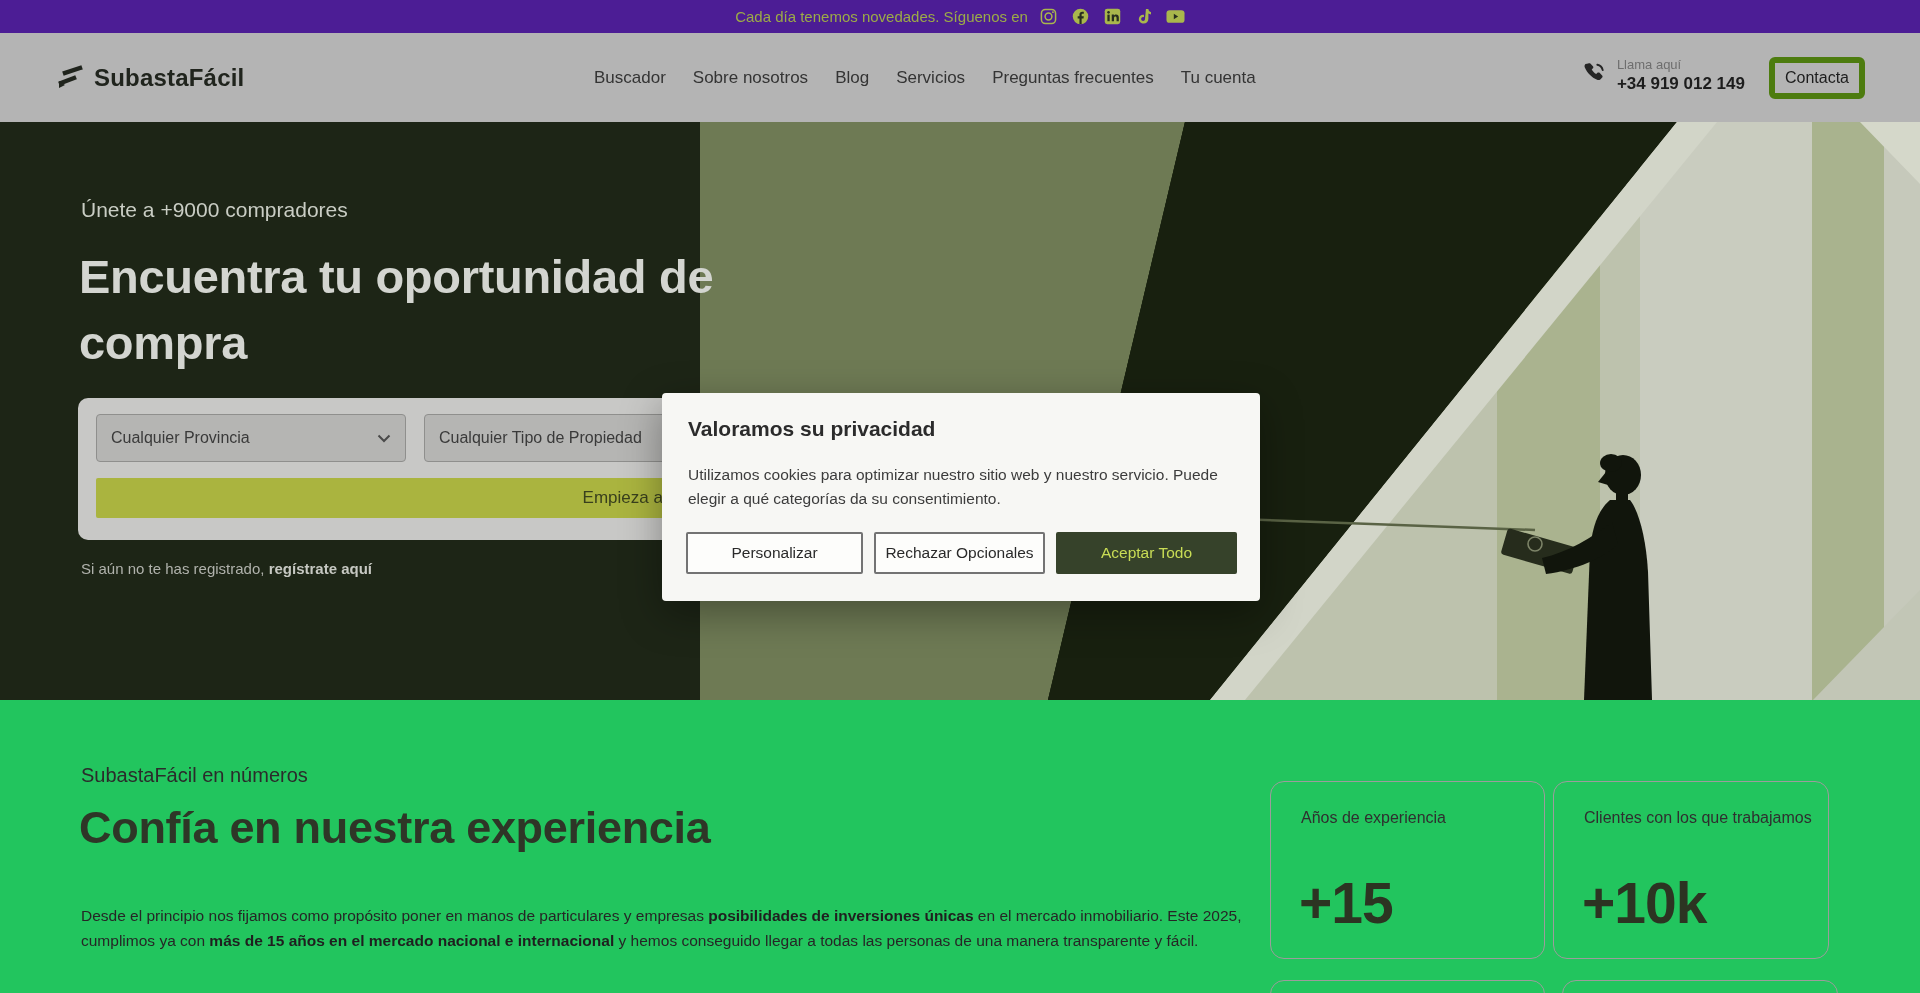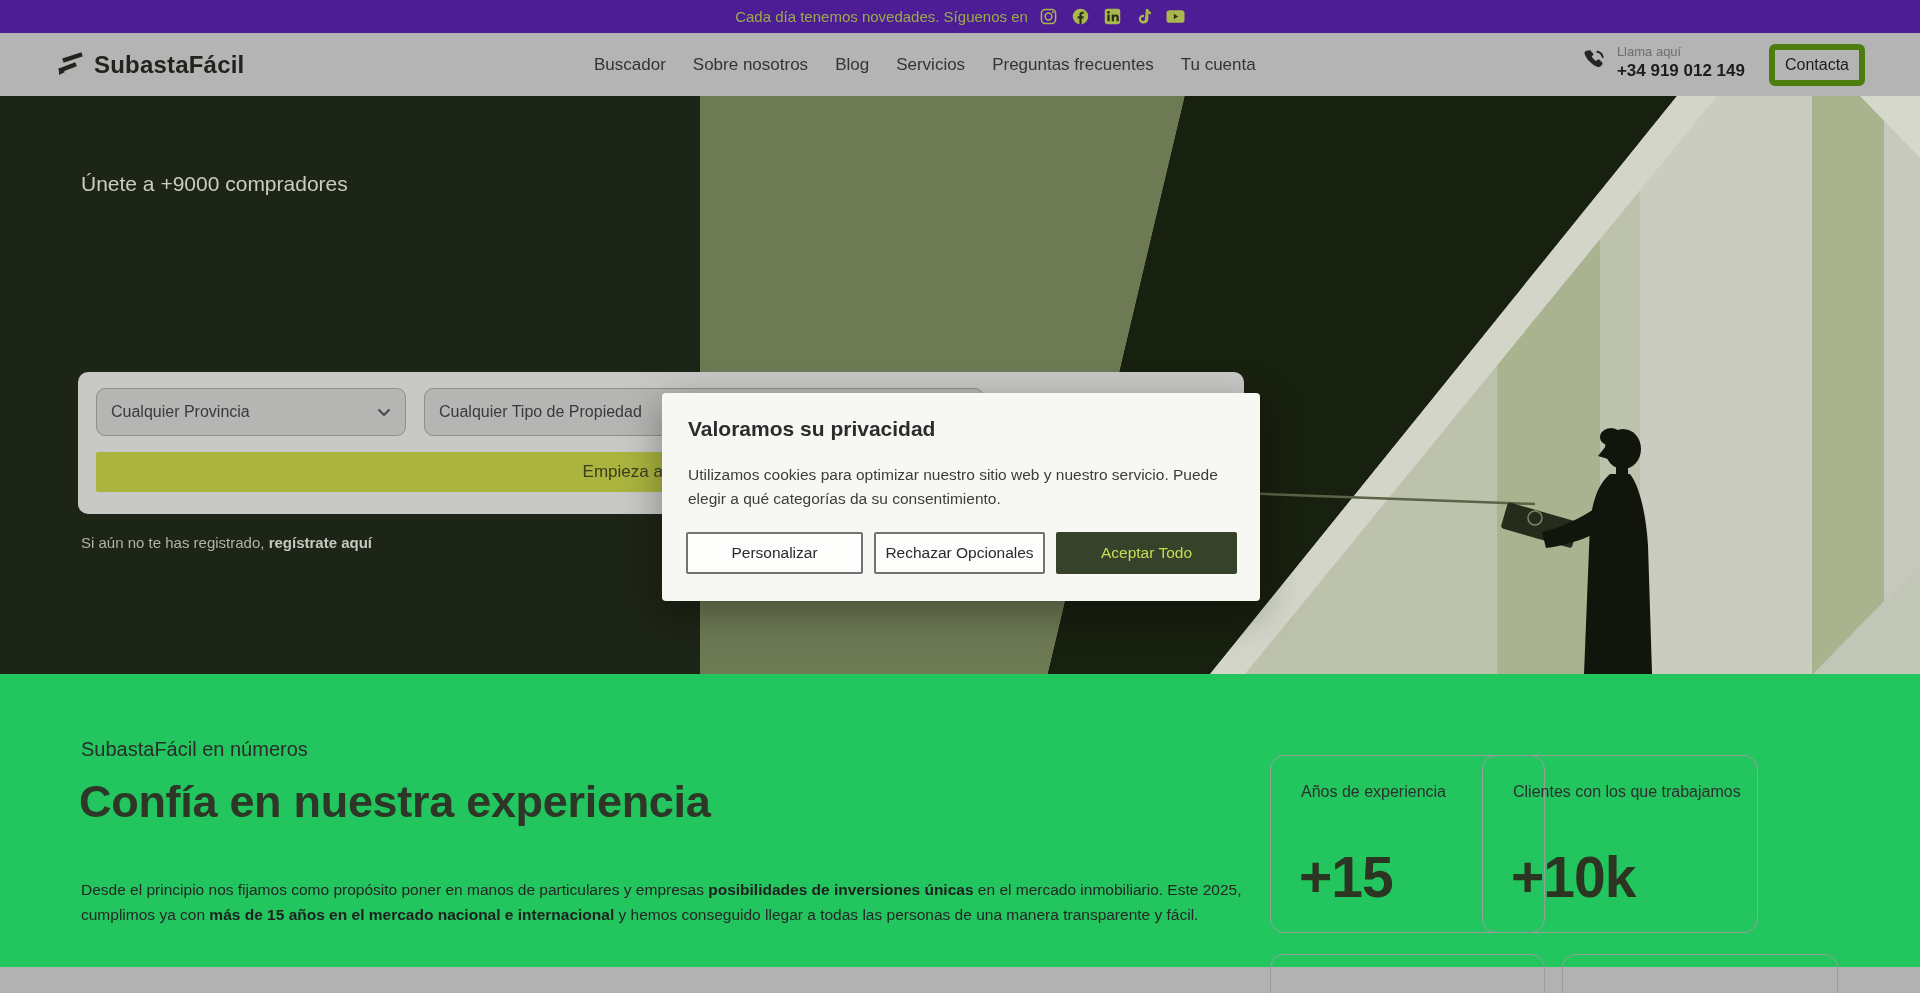--- a/index.html
+++ b/index.html
@@ -6,41 +6,41 @@
   html,body { width:1920px; height:993px; overflow:hidden; }
   body { font-family:"Liberation Sans", sans-serif; background:#b2b2b2; position:relative; }
 
   
   .announce { height:33px; background:#4c1d95; display:flex; align-items:center; justify-content:center; gap:12px; }
   .announce-text { color:#9cab47; font-size:15px; }
   .social { display:flex; align-items:center; gap:15px; }
   .social a { display:flex; align-items:center; }
 
   
-  .header { height:63px; background:#b4b4b4; display:flex; align-items:center; padding:0 55px 0 55px; position:relative; }
+  .header { height:89px; background:#b4b4b4; display:flex; align-items:center; padding:0 55px 0 55px; position:relative; }
   .logo { display:flex; align-items:center; gap:9px; }
   .logo-text { font-size:24px; font-weight:600; color:#20241d; letter-spacing:.2px; }
   .nav { position:absolute; left:594px; display:flex; gap:27px; align-items:center; }
   .nav a { text-decoration:none; color:#343434; font-size:17px; white-space:nowrap; }
   .header-right { margin-left:auto; display:flex; align-items:flex-start; gap:24px; }
   .call { display:flex; align-items:center; gap:9px; }
   .call-texts { display:flex; flex-direction:column; line-height:1.25; }
   .call-label { font-size:13px; color:#6e6e6e; }
   .call-number { font-size:17px; font-weight:bold; color:#1d1d1d; }
   .contact-btn { width:96px; height:42px; background:transparent; border:6px solid #4d7c0f; border-radius:6px;
                  font-size:16px; color:#1d1d1d; font-family:inherit; cursor:pointer; }
 
   
   .hero { position:relative; height:578px; background:#1d2516; overflow:hidden; }
   .hero-art { position:absolute; inset:0; }
   .hero-eyebrow { position:absolute; left:81px; top:76px; font-size:21px; color:#c9cdc4; }
   .hero-title { position:absolute; left:79px; top:122px; width:690px; font-size:47px; line-height:66px;
                 font-weight:700; color:#d3d5d0; letter-spacing:-.3px; }
   .search-card { position:absolute; left:78px; top:276px; width:1166px; height:142px; background:#c8c8c6; border-radius:10px; }
-  .sf-select { position:absolute; top:16px; height:48px; background:#b5b5b3; border:1px solid #8f8f8d; border-radius:9px;
+  .sf-select { position:absolute; top:16px; height:48px; background:#b5b5b3; border:1px solid #8f8f8d; border-radius:4px;
                display:flex; align-items:center; justify-content:space-between; padding:0 14px; font-size:16px; color:#3a3a3a; cursor:pointer; }
   .sf-select.prov { left:18px; width:310px; }
   .sf-select.tipo { left:346px; width:560px; }
   .search-btn { position:absolute; left:18px; top:80px; width:1130px; height:40px; background:#aab43f; border:none;
                 border-radius:2px; font-size:17px; color:#39401d; font-family:inherit; cursor:pointer; }
   .register-line { position:absolute; left:81px; top:438px; font-size:15px; color:#b0b2ac; }
   .register-line a { color:#c6c8c2; font-weight:bold; }
 
   
   .modal { position:absolute; left:662px; top:393px; width:598px; height:208px; background:#f7f7f4; border-radius:4px;
@@ -58,21 +58,21 @@
   
   .stats { position:relative; height:293px; background:#22c55e; }
   .stats-eyebrow { position:absolute; left:81px; top:64px; font-size:20px; color:#2b2b2b; }
   .stats-title { position:absolute; left:79px; top:102px; font-size:45px; font-weight:700; color:#2e3627; letter-spacing:-.3px; }
   .stats-paragraph { position:absolute; left:81px; top:203px; width:1170px; font-size:15.5px; line-height:25px; color:#262626; }
   .stats-paragraph strong { color:#1f1f1f; }
   .stat-card { position:absolute; border:1.5px solid #9c9c9c; border-radius:14px;text-decoration:underline; }
   .stat-card .label { position:absolute; left:30px; top:27px; font-size:16px; color:#2f2f2f; }
   .stat-card .value { position:absolute; left:28px; bottom:22px; font-size:57px; font-weight:bold; color:#2c3422; letter-spacing:-1px; }
   .card-1 { left:1270px; top:81px; width:275px; height:178px; }
-  .card-2 { left:1482px; top:81px; width:276px; height:178px; }
+  .card-2 { left:1553px; top:81px; width:276px; height:178px; }
   .card-3 { left:1270px; top:280px; width:275px; height:120px; }
   .card-4 { left:1562px; top:280px; width:276px; height:120px; }
 </style>
 </head>
 <body>
 
 <div class="announce">
   <span class="announce-text">Cada día tenemos novedades. Síguenos en</span>
   <div class="social">
     <a>
@@ -170,20 +170,21 @@
       <ellipse cx="63" cy="23" rx="18" ry="20"></ellipse>
       <ellipse cx="51" cy="11" rx="11" ry="9"></ellipse>
       <polygon points="46,20 38,30 48,33"></polygon>
       <rect x="56" y="38" width="12" height="14"></rect>
       <path d="M50,48 C38,58 32,76 30,98 L24,248 L92,248 L88,120 C86,84 78,58 70,48 Z"></path>
       <path d="M52,70 C32,86 8,100 -18,106 L-14,122 C16,118 44,106 58,92 Z"></path>
     </g>
   </svg>
 
   <div class="hero-eyebrow">Únete a +9000 compradores</div>
+  <h1 class="hero-title">Encuentra tu oportunidad de compra</h1>
 
   <div class="search-card">
     <div class="sf-select prov">
       <span>Cualquier Provincia</span>
       <span>
         <svg width="14" height="9" viewBox="0 0 14 9" fill="none" stroke="#4a4a4a" stroke-width="2">
             <path d="M1.5 1.5 L7 7 L12.5 1.5"></path>
           </svg>
       </span>
     </div>

